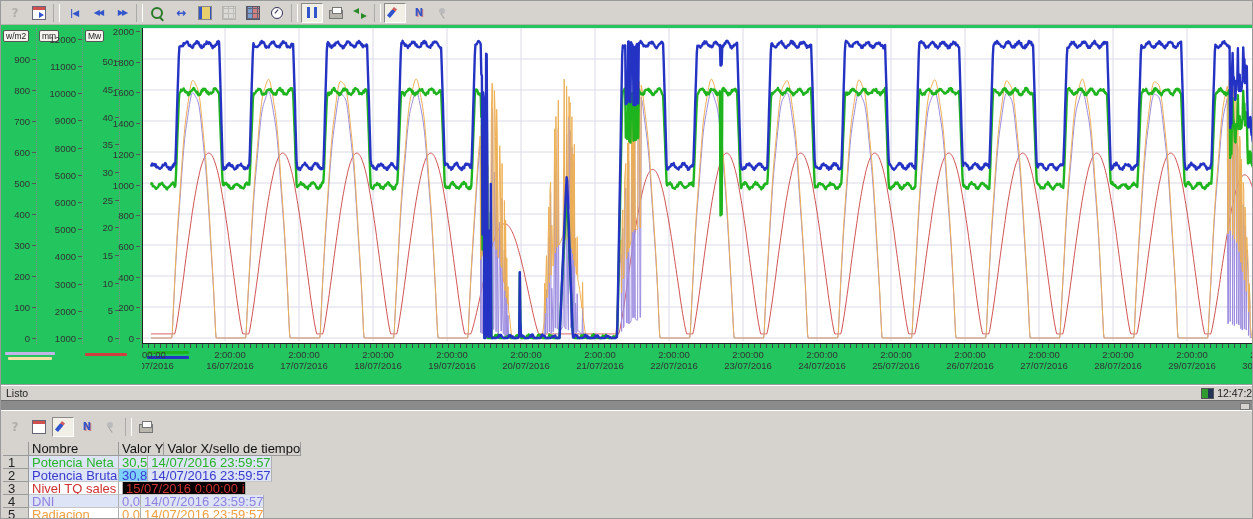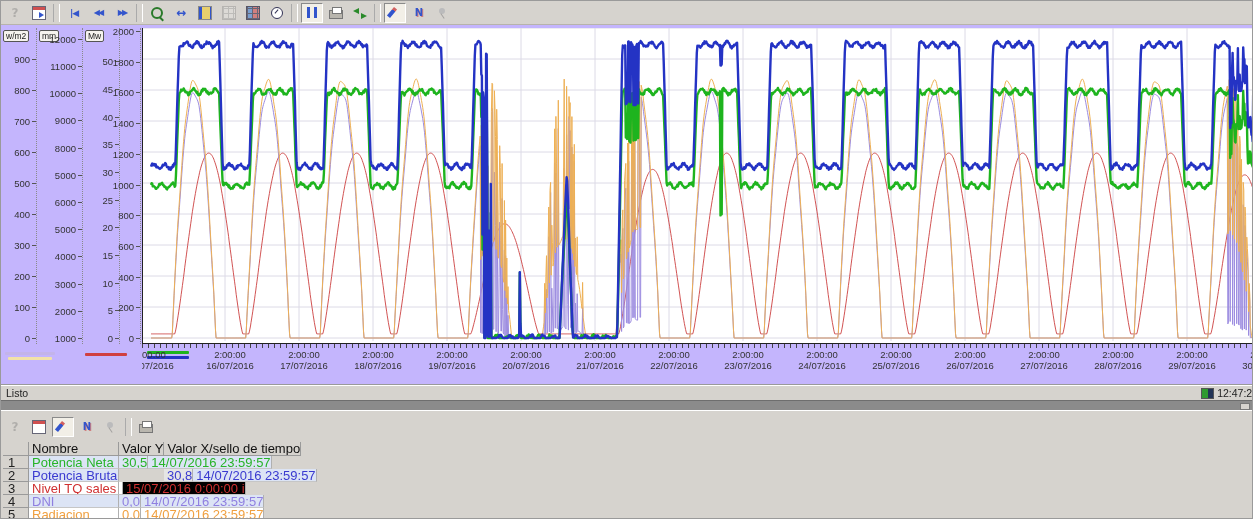--- a/index.html
+++ b/index.html
@@ -38,21 +38,21 @@
   .ic-pause{width:10px;height:11px;border-left:3px solid #3355cc;border-right:3px solid #3355cc;}
   .ic-print{background:#b9b6ae;border:1px solid #777;height:9px;margin-top:3px;}
   .ic-print::before{content:"";position:absolute;left:2px;top:-4px;width:8px;height:5px;background:#fff;border:1px solid #777;}
   .ic-export::before{content:"";position:absolute;left:0;top:2px;border-left:6px solid #2a8a2a;border-top:3px solid transparent;border-bottom:3px solid transparent;transform:rotate(180deg);}
   .ic-export::after{content:"";position:absolute;right:0;bottom:1px;border-left:6px solid #2a8a2a;border-top:3px solid transparent;border-bottom:3px solid transparent;}
   .ic-pen::before{content:"";position:absolute;left:2px;top:1px;width:4px;height:11px;background:linear-gradient(180deg,#d06060 3px,#3355cc 3px);transform:rotate(40deg);}
   .ic-letters{color:#3355cc;font-size:10px;text-shadow:1px 1px 0 #d08080;}
   .ic-pin::before{content:"";position:absolute;left:3px;top:2px;width:6px;height:6px;background:#8899bb;border-radius:50%;}
   .ic-pin::after{content:"";position:absolute;left:6px;top:7px;width:1px;height:6px;background:#556;transform:rotate(-35deg);}
   
-  .chart-region{position:absolute;left:0;top:24px;width:1253px;height:375px;background:#c4b5fd;}
+  .chart-region{position:absolute;left:0;top:24px;width:1253px;height:375px;background:#22c55e;}
   .plot{position:absolute;left:141px;top:3px;width:1112px;height:316px;background:#fff;
         border-left:1px solid #222;border-bottom:1px solid #222;}
   .plot svg{display:block;}
   .xticks{position:absolute;left:141px;top:319px;width:1112px;height:4px;
         background:repeating-linear-gradient(90deg,#444 0 1px,transparent 1px 6px);}
   .xlabels{position:absolute;left:141px;top:324px;width:1112px;height:26px;overflow:hidden;}
   .xlab{position:absolute;width:74px;text-align:center;font-size:9.5px;line-height:11px;color:#333;white-space:nowrap;}
   .axes{position:absolute;left:0;top:3px;height:316px;}
   .axis-col{position:absolute;top:0;height:316px;border-right:1px dotted #8a8a8a;}
   .axis-unit{position:absolute;top:2px;left:2px;border:1px solid #555;background:#f5f3ee;border-radius:2px;
@@ -395,21 +395,21 @@
         </div>
         <div class="trow">
           <div class="tc num">1</div>
           <div class="tc c1" style="background: rgb(220, 228, 245); color: rgb(40, 180, 40);">Potencia Neta</div>
           <div class="tc c2" style="background: rgb(220, 228, 245); color: rgb(40, 180, 40);">30,5</div>
           <div class="tc c3" style="background: rgb(220, 228, 245); color: rgb(40, 180, 40);">14/07/2016 23:59:57</div>
         </div>
         <div class="trow">
           <div class="tc num">2</div>
           <div class="tc c1" style="background: rgb(220, 228, 245); color: rgb(58, 58, 208);">Potencia Bruta</div>
-          <div class="tc c2" style="background: #e5e5e5; color: rgb(58, 58, 208); margin-left: 45px;">30,8</div>
+          <div class="tc c2" style="background: #7dd3fc; color: rgb(58, 58, 208);">30,8</div>
           <div class="tc c3" style="background: rgb(220, 228, 245); color: rgb(58, 58, 208);">14/07/2016 23:59:57</div>
         </div>
         <div class="trow">
           <div class="tc num">3</div>
           <div class="tc c1" style="background: rgb(255, 255, 255); color: rgb(208, 48, 48);">Nivel TQ sales calientes</div>
           <div class="tc c2" style="background: rgb(255, 255, 255); color: rgb(208, 48, 48);"></div>
           <div class="tc c3" style="background: #000000; color: rgb(208, 48, 48);">15/07/2016 0:00:00 i</div>
         </div>
         <div class="trow">
           <div class="tc num">4</div>

